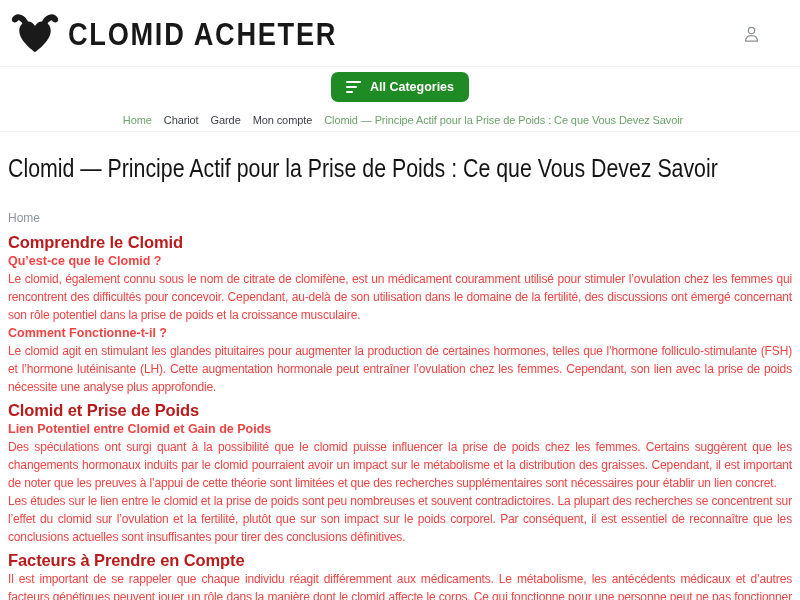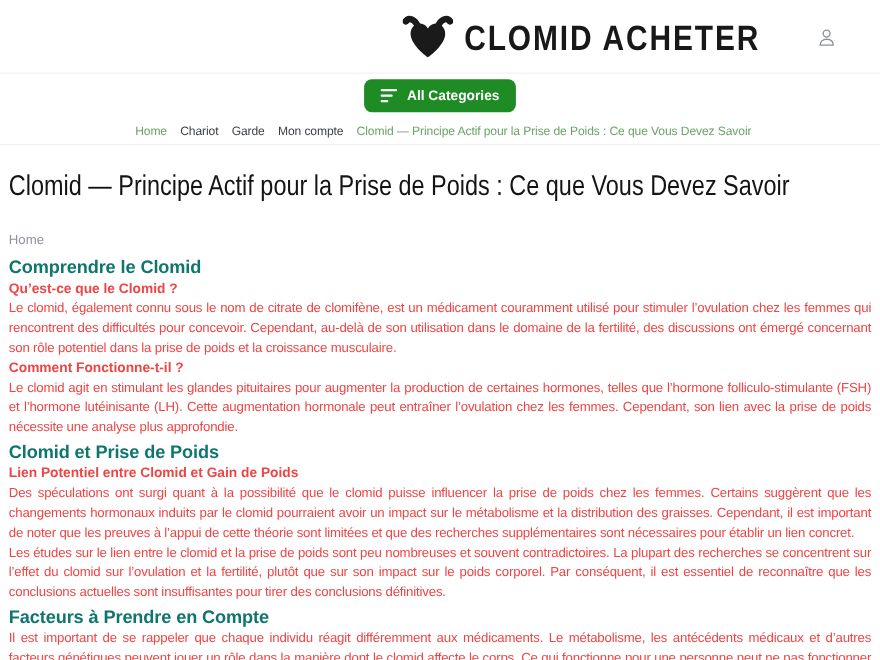--- a/index.html
+++ b/index.html
@@ -4,21 +4,21 @@
 <style>
   * { box-sizing: border-box; }
   html, body {
     width: 800px; height: 600px; margin: 0; padding: 0;
     overflow: hidden; background: #ffffff;
     font-family: "Liberation Sans", sans-serif;
     color: #3c4450;
   }
   
   .site-header {
-    display: flex; align-items: center; justify-content: flex-end;
+    display: flex; align-items: center; justify-content: space-between;
     padding: 13px 36px 11px 12px;
   }
   .logo-wrap { display: flex; align-items: center; gap: 10px; cursor: pointer; }
   .logo-text {
     font-size: 32px; font-weight: bold; color: #181818;
     letter-spacing: 2px; white-space: nowrap;
     transform: scaleX(0.85); transform-origin: 0 50%;
   }
   .account-btn { background: none; border: none; padding: 2px; cursor: pointer; line-height: 0; }
   
@@ -53,21 +53,21 @@
     font-size: 26px; font-weight: 400; color: #141414;
     white-space: nowrap;
     transform: scaleX(0.82); transform-origin: 0 50%;
   }
   .breadcrumb {
     display: inline-block; margin-top: 27px;
     font-size: 12px; color: #8d939c; text-decoration: none; cursor: pointer;
   }
   .content { margin-top: 6px; }
   .content h2 {
-    font-size: 16.5px; font-weight: bold; color: #0f766e;
+    font-size: 16.5px; font-weight: bold; color: #b91c1c;
     line-height: 20px; margin: 4px 0 0 0; letter-spacing: -0.1px;
   }
   .content h3 {
     font-size: 12.5px; font-weight: bold; color: #ef4444;
     line-height: 18px; margin: 0;
   }
   .content p {
     font-size: 12px; line-height: 18px; color: #ef4444;
     margin: 0; text-align: justify; letter-spacing: -0.15px;
   }

